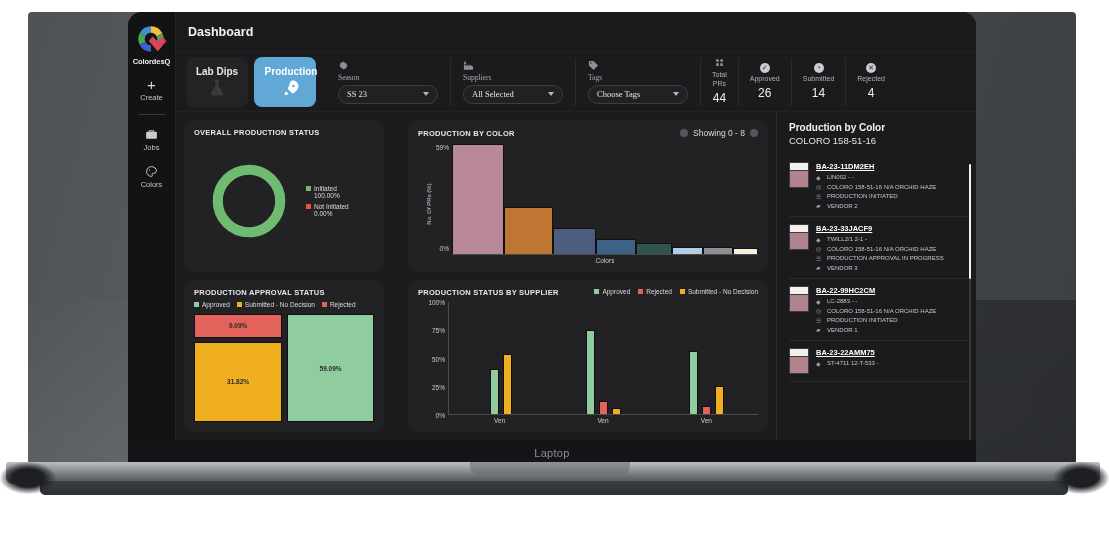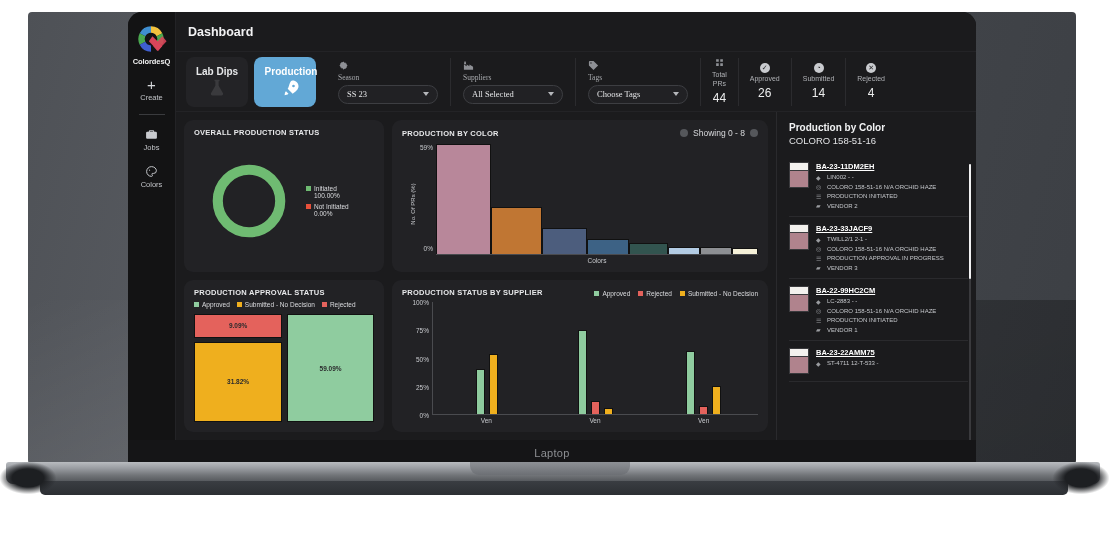--- a/index.html
+++ b/index.html
@@ -151,21 +151,21 @@
   }
   .statgroup.last { border-right: none; }
   .statgroup .sicon { font-size: 9px; color:#8e9095; line-height: 10px; }
   .statgroup .slabel { font-size: 7px; color: #b0b2b6; margin-top:2px; text-align:center; line-height:1.25; }
   .statgroup .sval { font-size: 12px; color: #eceded; margin-top: 3px; }
   .cicon { width:10px;height:10px;border-radius:50%;display:flex;align-items:center;justify-content:center;font-size:7px;color:#2a2a2c;background:#c9cbcf;}
 
   
   .bodyarea { flex: 1; display: flex; min-height: 0; background: #1b1b1d; }
   .leftcol { flex: 1; padding: 8px; display: flex; flex-direction: column; gap: 8px; min-width:0; }
-  .row { display: flex; gap: 8px; flex: 1; min-height: 0; }
+  .row { display: flex; gap: 24px; flex: 1; min-height: 0; }
   .card {
     background: #222225; border-radius: 9px; padding: 8px 10px;
     display: flex; flex-direction: column; min-width: 0;
   }
   .card-title { font-size: 7.5px; font-weight: bold; color: #e7e8ea; letter-spacing: .25px; }
   .card-head { display:flex; align-items:center; }
   .showing { margin-left:auto; display:flex; align-items:center; gap:5px; color:#d9dadd; font-size:8.5px; }
   .pagbtn { width:8px;height:8px;border-radius:50%;background:#55575b;cursor:pointer; }
 
   .card.c-status { width: 200px; flex: 0 0 200px; }
@@ -197,21 +197,21 @@
   .tm-legend { display:flex; gap:7px; margin-top:4px; }
   .tm-legend .li { display:flex; align-items:center; gap:3px; font-size:6.5px; color:#dcdde0; }
   .tm-body { flex:1; display:flex; gap:5px; padding: 6px 0 2px; min-height:0; }
   .tm-left { flex: 0 0 49%; display:flex; flex-direction:column; gap:4px; }
   .tm-cell {
     border:1px solid #111; display:flex; align-items:center; justify-content:center;
     font-size:6.5px; color:#2b2b2d; font-weight:bold;
   }
 
   
-  .sup-head { display:flex; align-items:flex-end; }
+  .sup-head { display:flex; align-items:flex-start; }
   .sup-legend { margin-left:auto; display:flex; gap:8px; }
   .sup-legend .li { display:flex; align-items:center; gap:3px; font-size:6.5px; color:#dcdde0; }
   .sup-body { flex:1; display:flex; padding-top:5px; min-height:0; }
   .sup-yaxis { width:30px; position:relative; flex:0 0 30px; }
   .sup-plot { flex:1; border-left:1px solid #4a4b4f; border-bottom:1px solid #4a4b4f; display:flex; position:relative; }
   .sup-group { flex:1; display:flex; align-items:flex-end; justify-content:center; gap:4px; }
   .sup-bar { width:9px; border:1px solid #111; border-bottom:none; }
   .sup-xlabels { display:flex; margin-left:30px; }
   .sup-xlabels div { flex:1; text-align:center; font-size:6.5px; color:#c8cace; padding-top:2px; }
 

